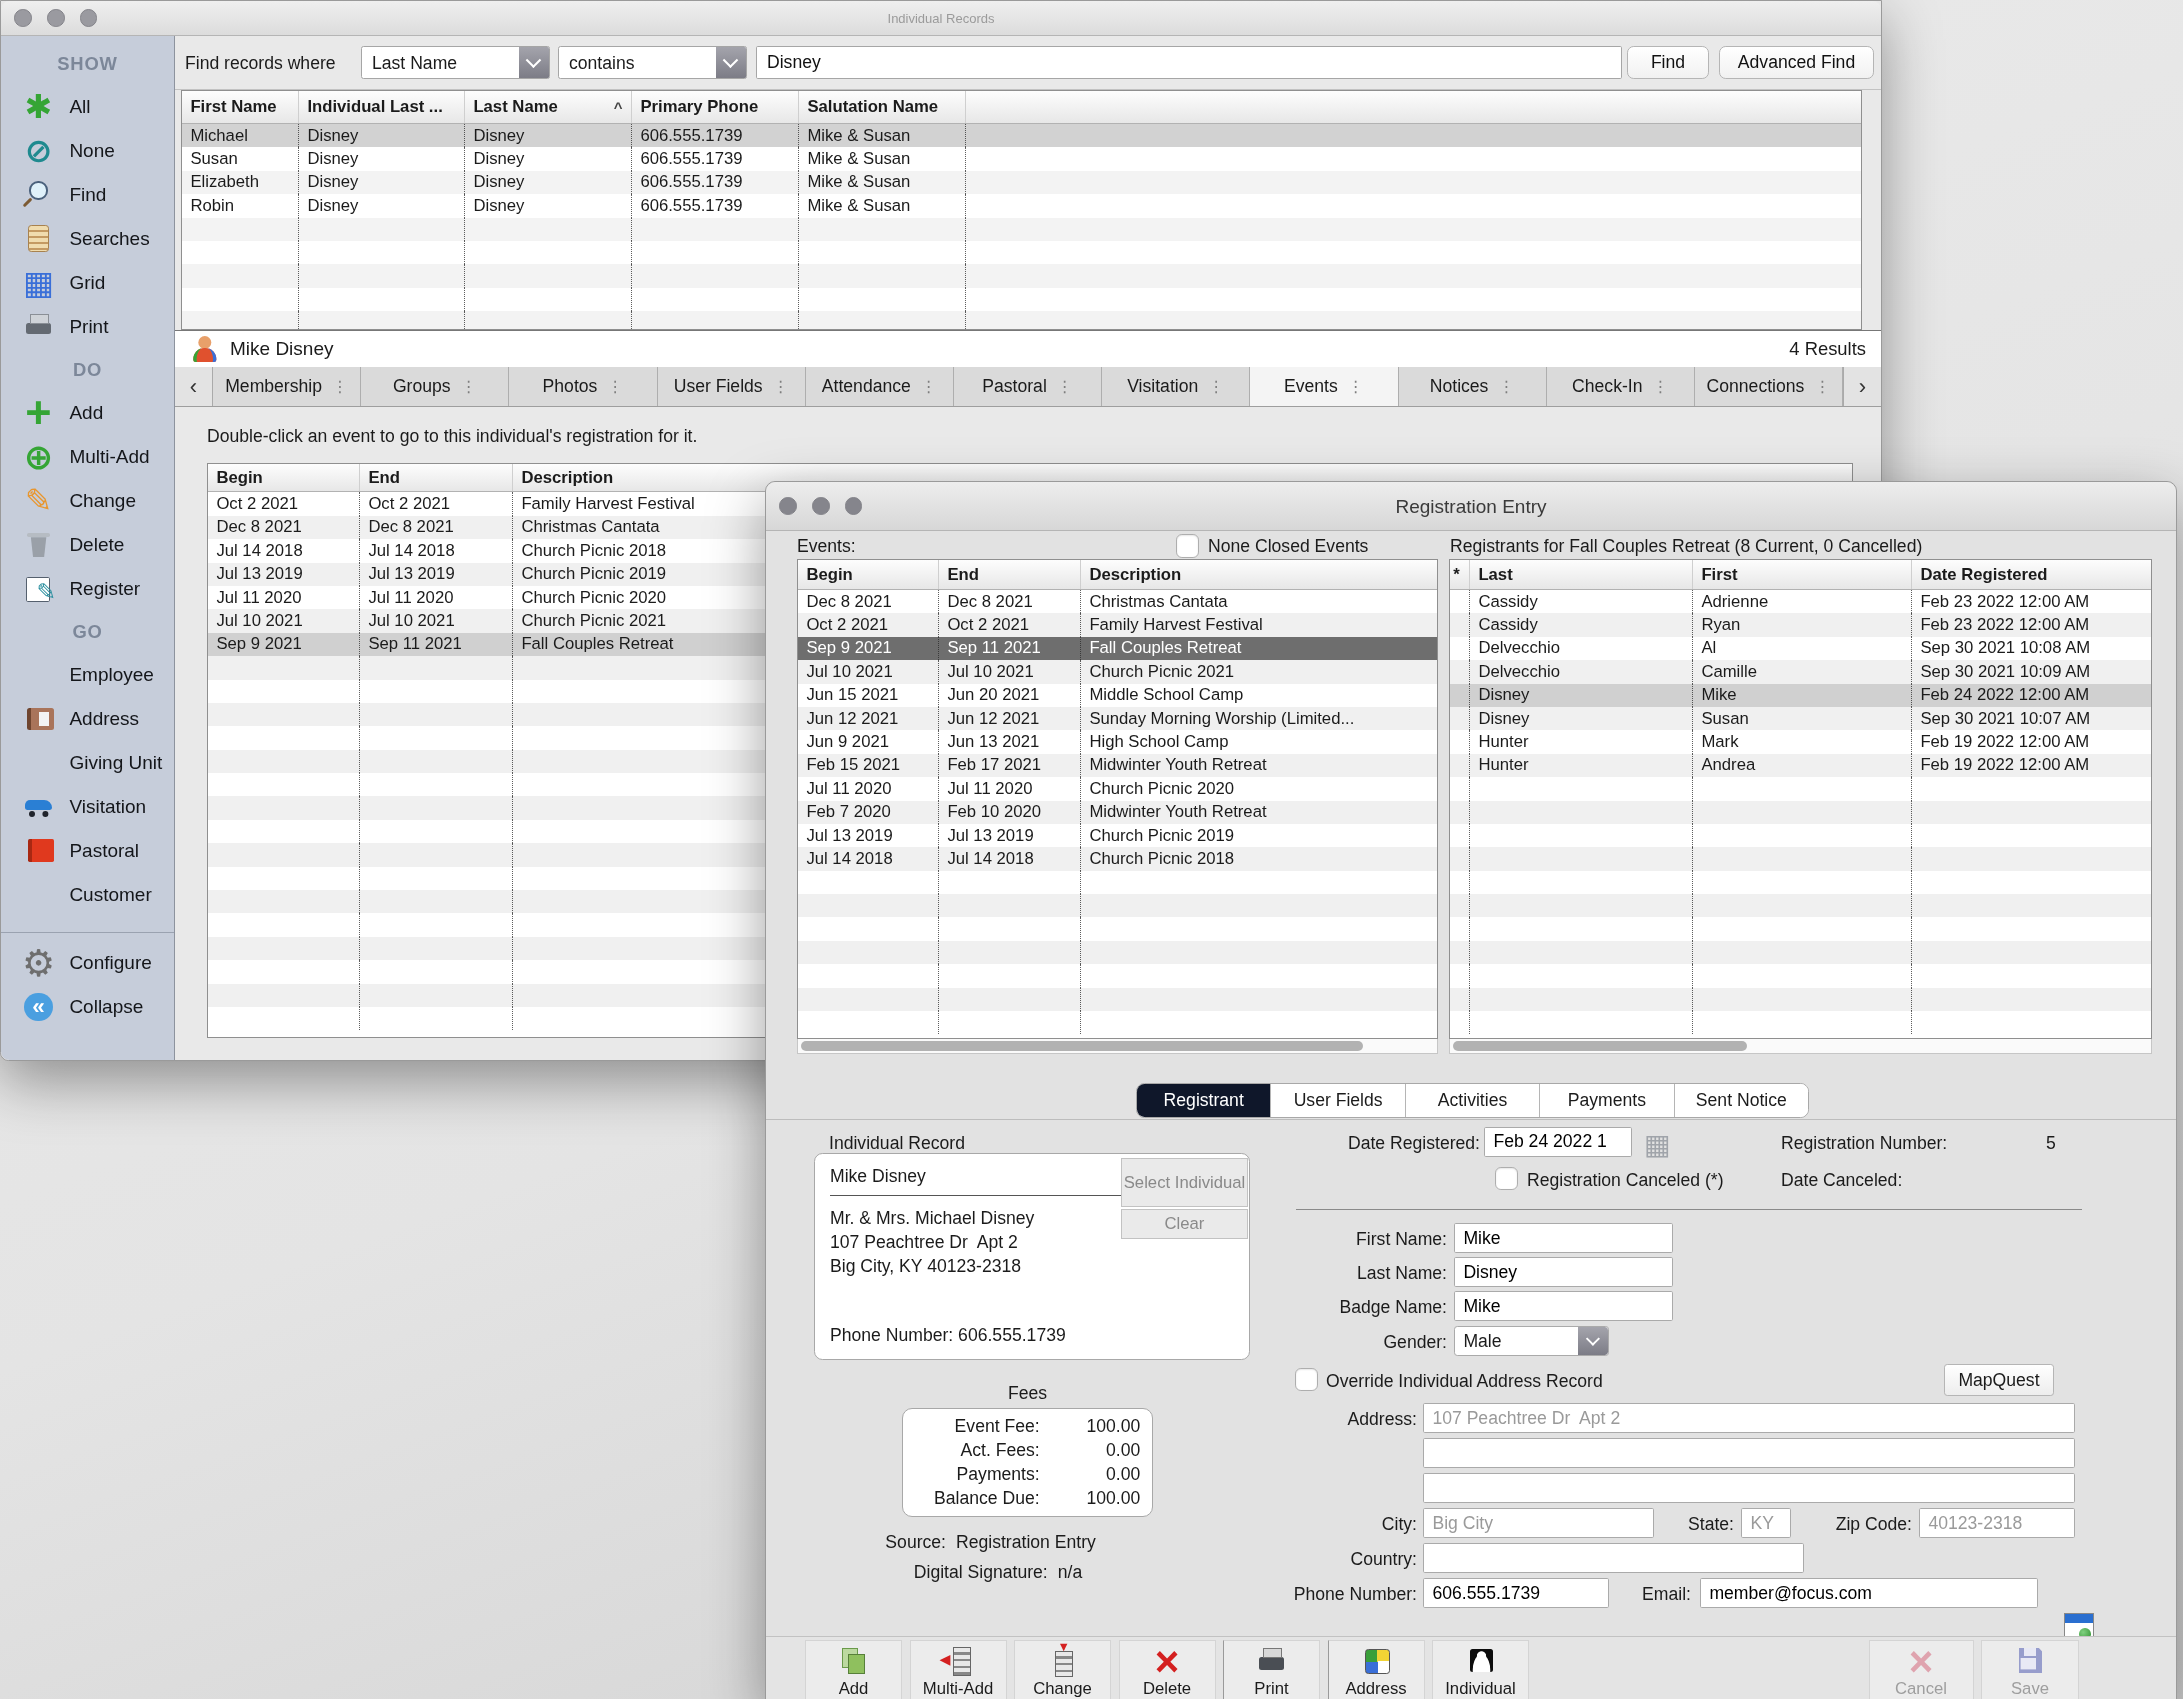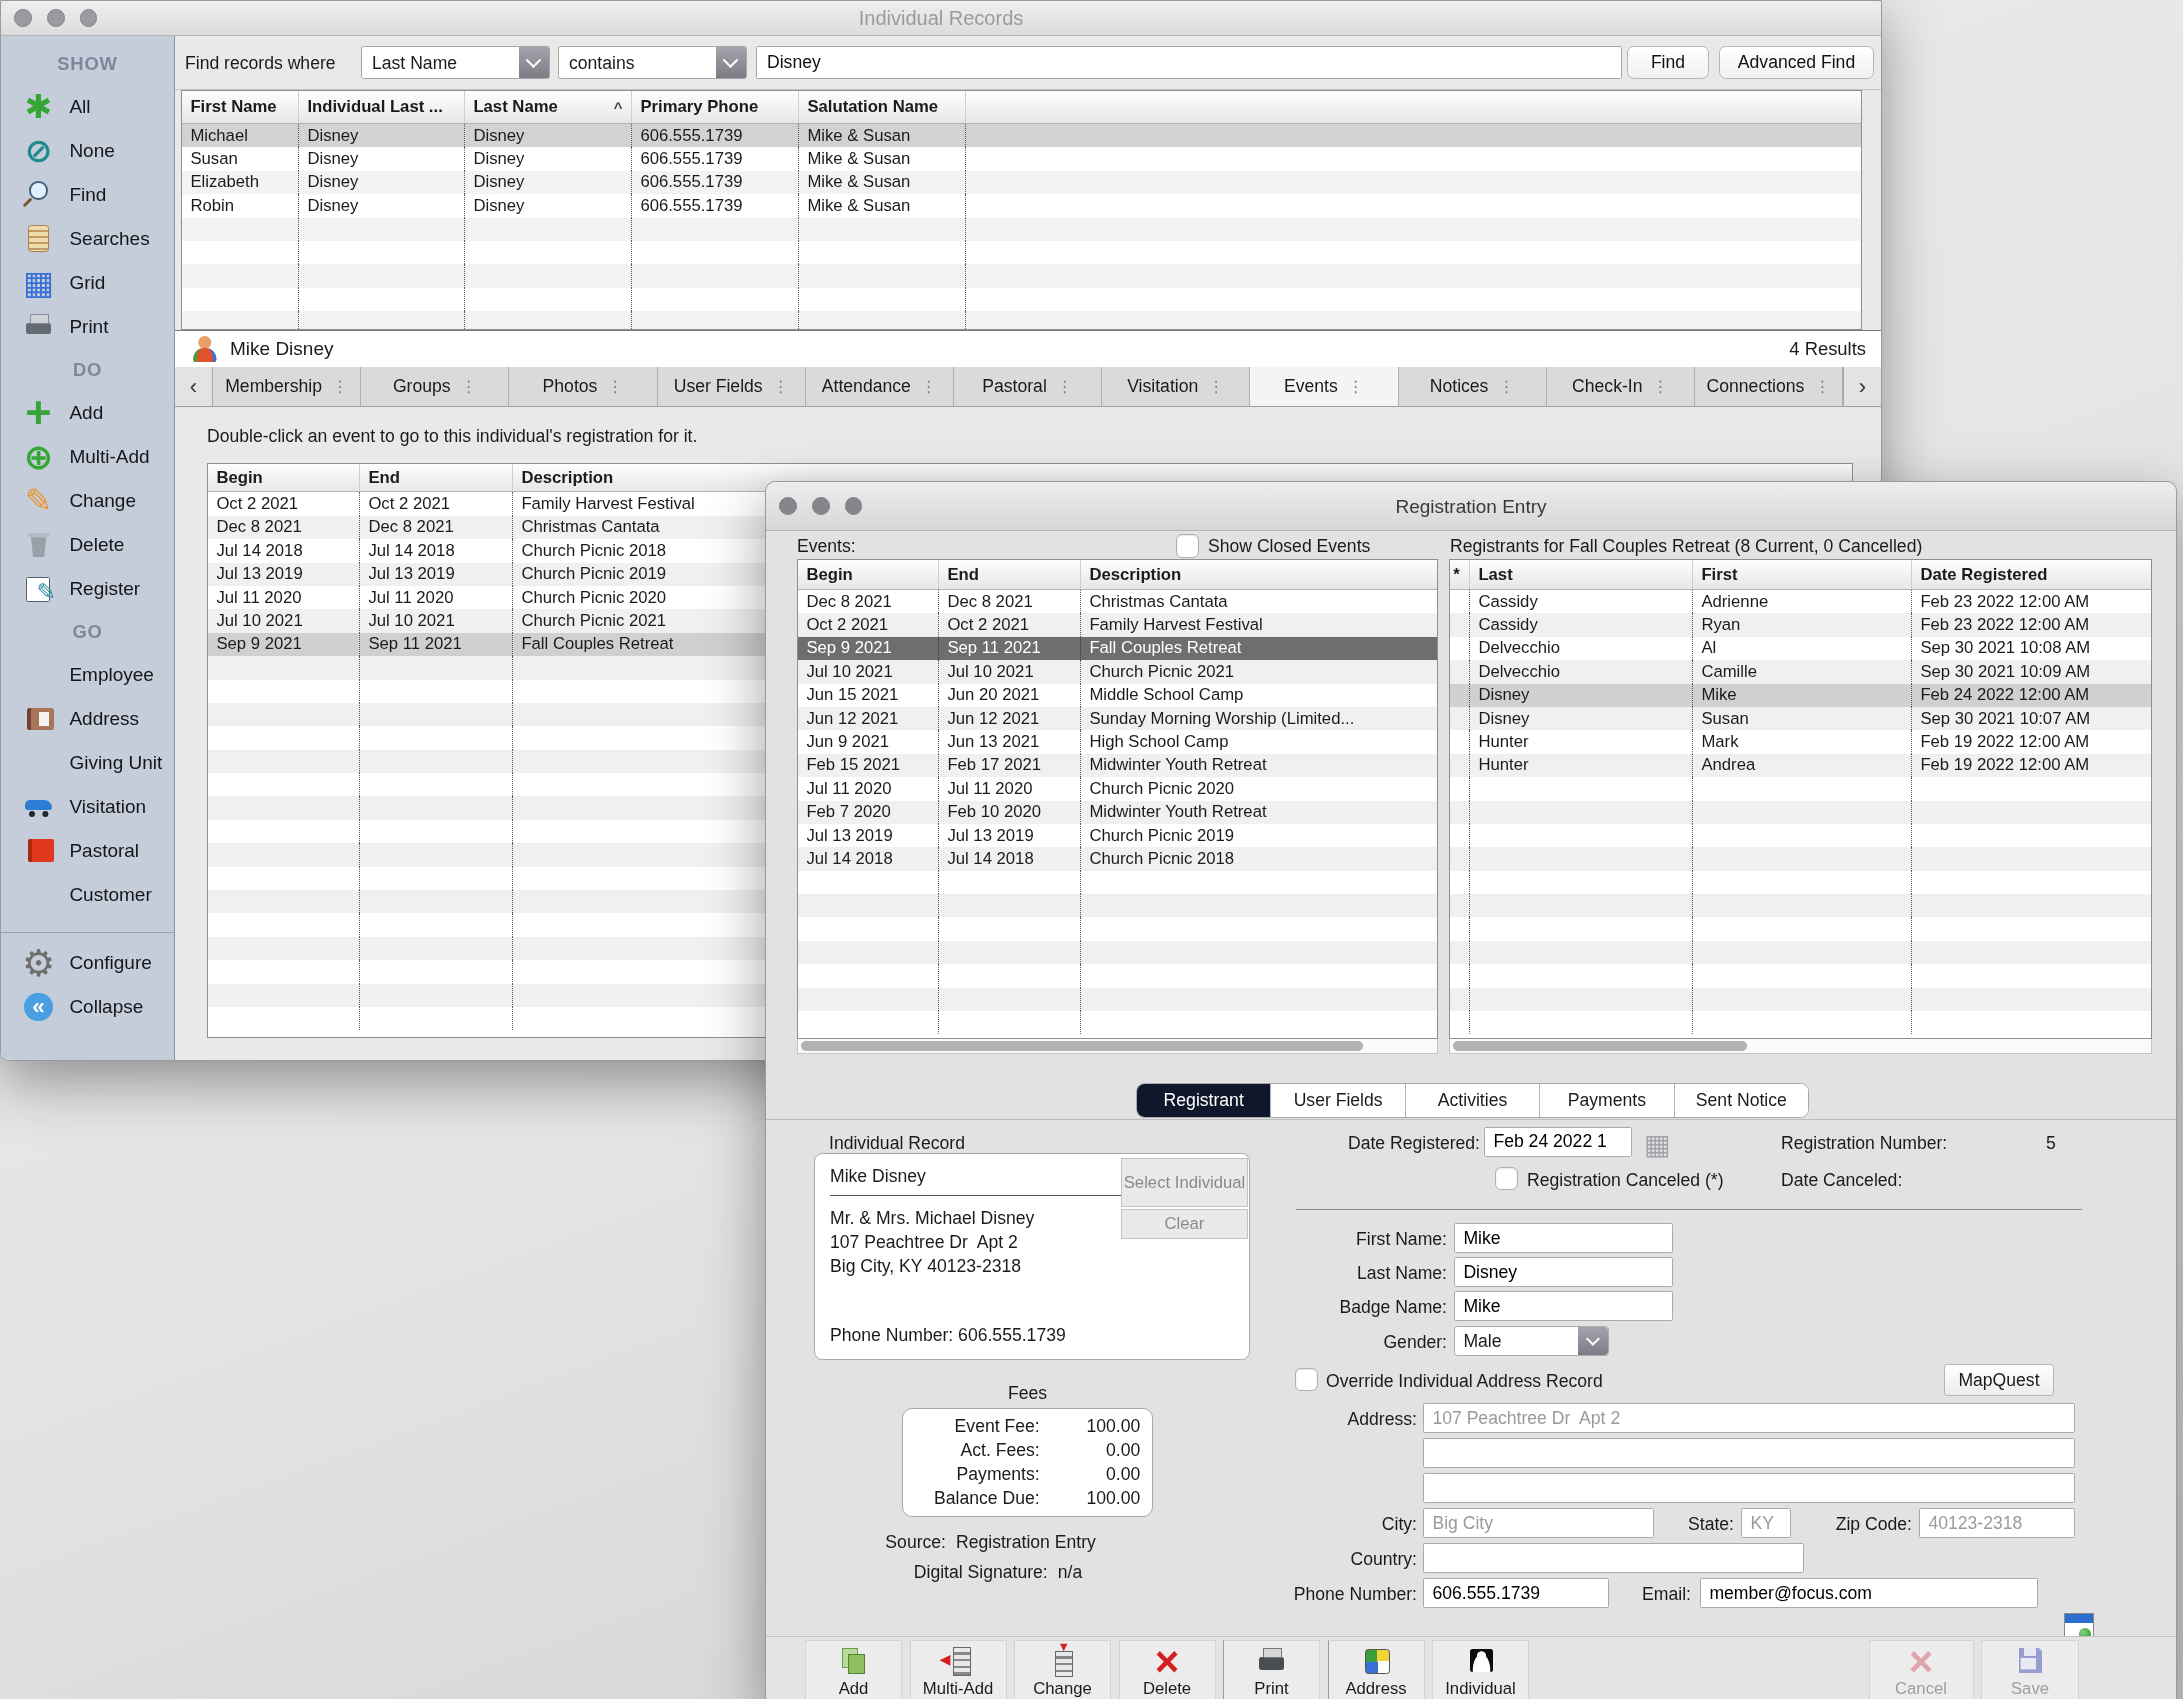--- a/index.html
+++ b/index.html
@@ -3,21 +3,21 @@
 <meta charset="utf-8">
 <style>
   *{margin:0;padding:0;box-sizing:border-box;font-family:"Liberation Sans","DejaVu Sans",sans-serif;}
   html,body{width:2183px;height:1700px;overflow:hidden;}
   body{background:linear-gradient(160deg,#ececec 0%,#e4e4e4 55%,#cfcfcf 100%);position:relative;font-size:17.6px;color:#1b1b1b;}
   .abs{position:absolute;}
   .win{position:absolute;background:#e9e9e9;border:0.8px solid #9a9a9a;border-radius:8.4px;box-shadow:0 20px 59px rgba(0,0,0,.38);}
   .titlebar{position:absolute;left:0;top:0;right:0;height:35px;background:linear-gradient(#efefef,#dcdcdc);border-bottom:0.8px solid #b5b5b5;border-radius:8.4px 8.4px 0 0;}
   .lights{position:absolute;left:13.4px;top:8.4px;display:flex;gap:15px;}
   .lights i{width:17.6px;height:17.6px;border-radius:50%;background:#9a9aa0;border:0.8px solid #84848a;display:block;}
-  .win-title{position:absolute;left:0;right:0;top:0;line-height:35px;text-align:center;font-size:20px;}
+  .win-title{position:absolute;left:0;right:0;top:0;line-height:35px;text-align:center;font-size:13px;}
   
   .main-win{left:0;top:0;width:1882px;height:1061px;border-radius:0 0 8.4px 8.4px;}
   .main-win .win-title{color:#9b9b9b;}
   
   .sidebar{position:absolute;left:0;top:35px;bottom:0;width:174px;background:#c6cdda;border-right:0.8px solid #8d939e;border-radius:0 0 0 8.4px;padding-top:6.7px;}
   .sb-head{ text-align:center;font-weight:bold;color:#7c8799;font-size:18.4px;letter-spacing:0.8px;height:42px;line-height:42px;}
   .sidebar ul{list-style:none;}
   .sb-item{height:44px;display:flex;align-items:center;gap:13.4px;padding-left:20px;cursor:default;}
   .sb-item span.lab{font-size:19px;color:#14161a;}
   .sb-icon{width:35px;height:35px;display:flex;align-items:center;justify-content:center;position:relative;flex:none;}
@@ -580,21 +580,21 @@
         <i></i>
         <i></i>
         <i></i>
       </span>
     <span class="win-title">Registration Entry</span>
   </div>
 
   <div class="lbl-row">
     <span class="events-lbl">Events:</span>
     <span class="cb closed-cb"></span>
-    <span class="closed-lbl">Show Closed Events</span>
+    <span class="closed-lbl">None Closed Events</span>
     <span class="registrants-lbl">Registrants for Fall Couples Retreat (8 Current, 0 Cancelled)</span>
   </div>
 
   <div class="tbl reg-events">
     <div class="thead">
       <span class="cell qc1">Begin</span>
       <span class="cell qc2">End</span>
       <span class="cell qc3">Description</span>
     </div>
     <div class="rows">

